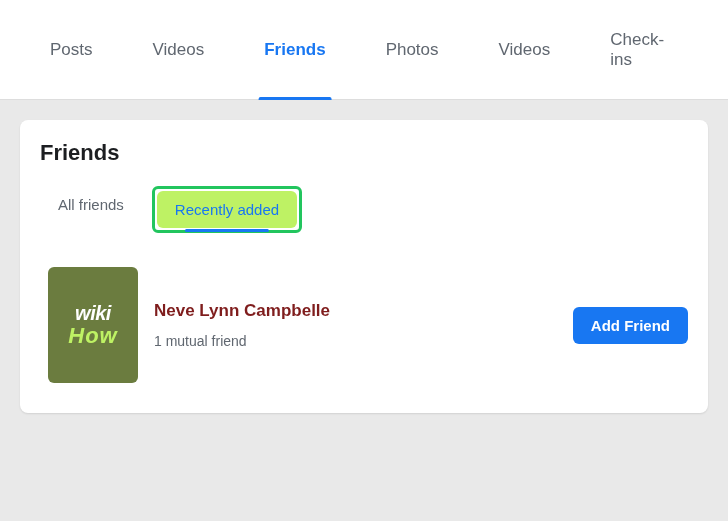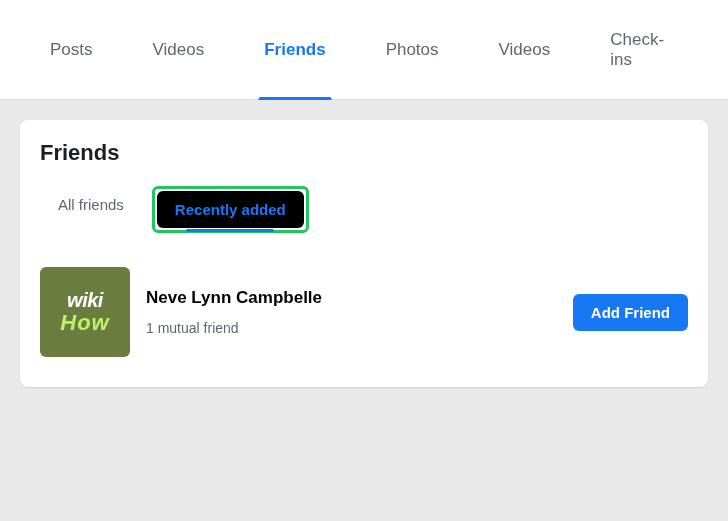--- a/index.html
+++ b/index.html
@@ -79,22 +79,22 @@
       padding: 10px 18px;
       font-size: 15px;
       color: #606770;
       cursor: pointer;
       border-radius: 6px;
       position: relative;
     }
 
     .tab-item.active {
       color: #1877f2;
-      font-weight: 700;
-      background: #000000;
+      font-weight: 400;
+      background: #bef264;
     }
 
     .tab-item.active::after {
       content: '';
       position: absolute;
       bottom: -4px;
       left: 50%;
       transform: translateX(-50%);
       width: 60%;
       height: 3px;
@@ -110,29 +110,30 @@
 
     .friend-row {
       display: flex;
       align-items: center;
       gap: 16px;
       padding: 10px 0;
     }
 
     .friend-avatar {
       width: 90px;
-      height: 90px;
+      height: 116px;
       border-radius: 6px;
       background: #6b7c3f;
       display: flex;
       flex-direction: column;
       align-items: center;
       justify-content: center;
       flex-shrink: 0;
       overflow: hidden;
+      margin-left: 8px;
     }
 
     .wikihow-logo {
       display: flex;
       flex-direction: column;
       align-items: center;
       justify-content: center;
       width: 100%;
       height: 100%;
     }
@@ -155,21 +156,21 @@
       font-style: italic;
     }
 
     .friend-info {
       flex: 1;
     }
 
     .friend-name {
       font-size: 17px;
       font-weight: 600;
-      color: #000000;
+      color: #7f1d1d;
     }
 
     .friend-mutual {
       font-size: 14px;
       color: #606770;
       margin-top: 12px;
     }
 
     .add-friend-btn {
       background: #1877f2;

